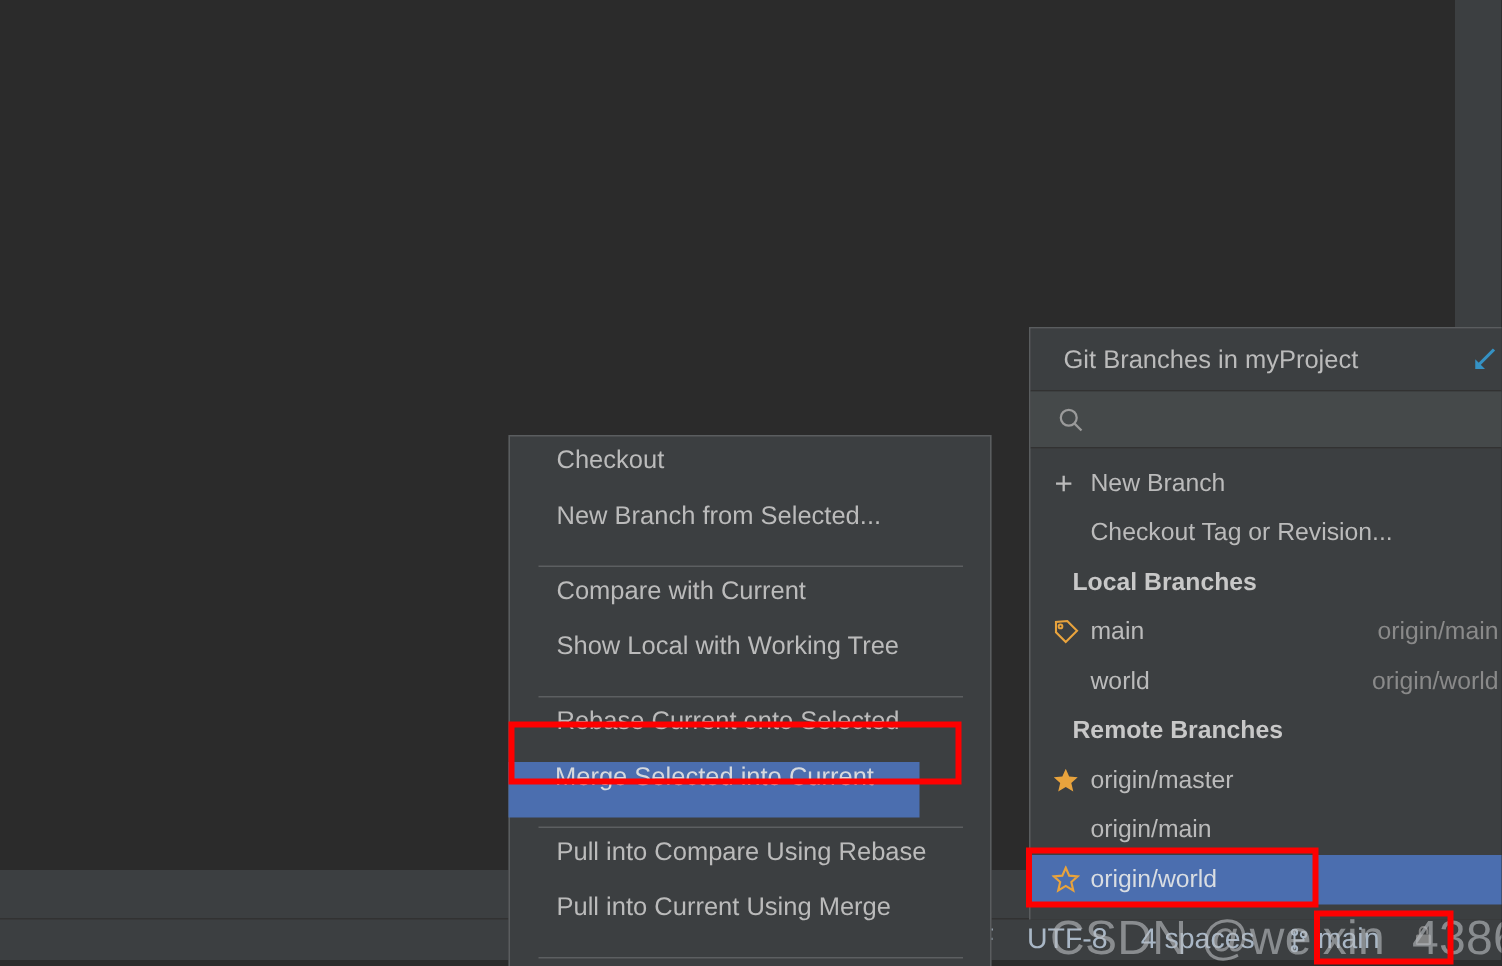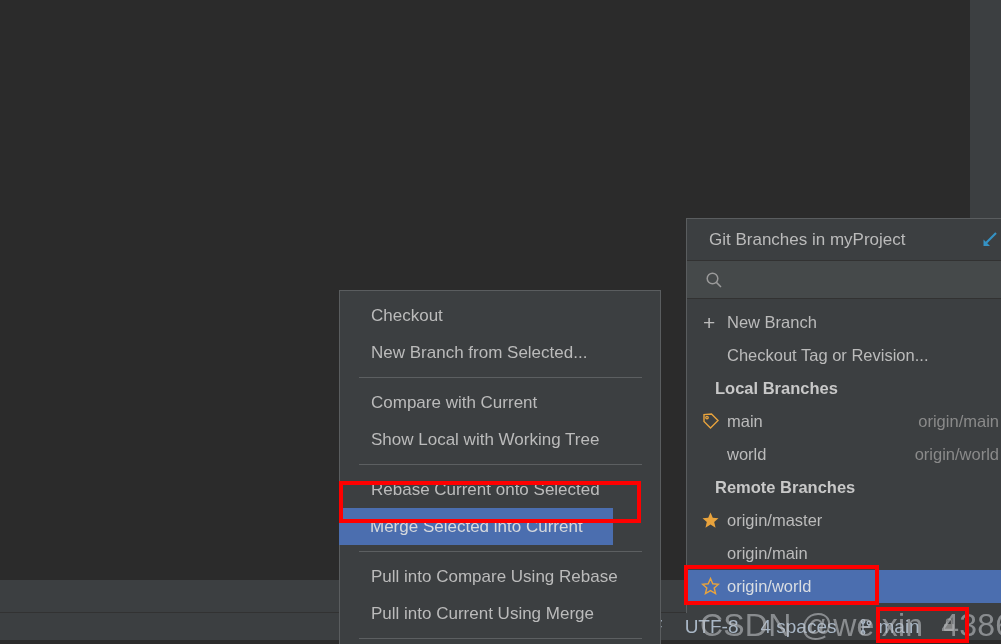--- a/index.html
+++ b/index.html
@@ -73,21 +73,20 @@
     left: 339px; top: 290px;
     width: 322px;
     background: #3c3f41;
     border: 1px solid #5a5d5f;
     z-index: 10;
     padding: 6px 0;
   }
   .menu-item {
     height: 37px;
     display: flex;
-    align-items: center;
     padding-left: 31px;
     font-size: 17px;
     color: #bbbbbb;
     white-space: nowrap;
   }
   .menu-item.selected {
     background: #4b6eaf;
     color: #d6d9dd;
     width: 274px;
     margin-left: -1px;

